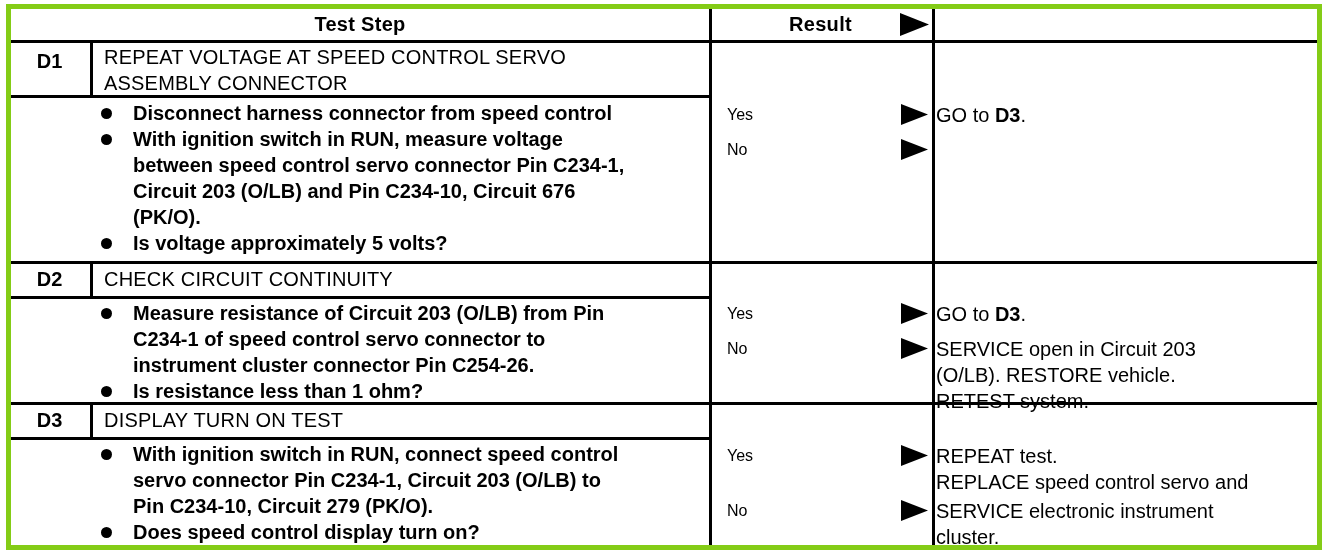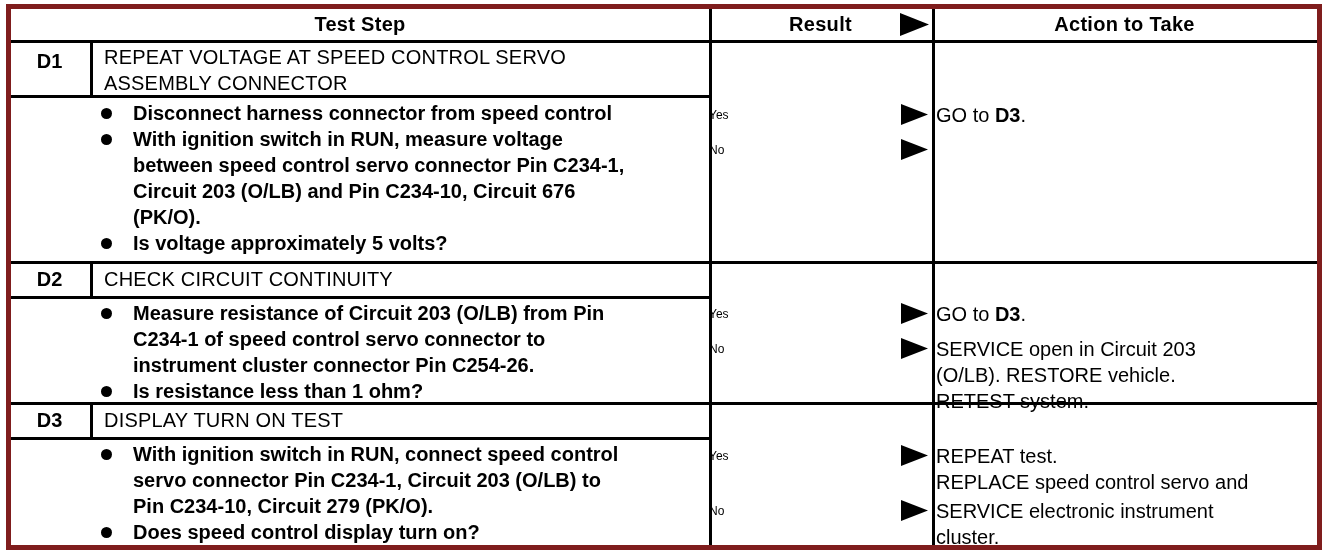--- a/index.html
+++ b/index.html
@@ -2,21 +2,21 @@
 <html><head>
 <meta charset="utf-8">
 <style>
   html,body{margin:0;padding:0;background:#ffffff;}
   .page{
     position:relative;width:1328px;height:556px;background:#ffffff;
     font-family:"Liberation Sans",sans-serif;color:#000;overflow:hidden;
   }
   .ptable{
     position:absolute;left:6px;top:4px;width:1316px;height:546px;
-    border:5px solid #7f1d1d;box-sizing:border-box;overflow:hidden;
+    border:5px solid #84cc16;box-sizing:border-box;overflow:hidden;
   }
   .vline{position:absolute;top:0;bottom:0;width:3px;background:#000;}
   .hline{position:absolute;left:0;right:0;height:3px;background:#000;}
   .seg{position:absolute;background:#000;}
   .hcell{
     position:absolute;top:0;height:31px;line-height:31px;text-align:center;
     font-weight:bold;font-size:20px;letter-spacing:.3px;
   }
   .harrow{
     position:absolute;left:889px;top:4px;width:29px;height:23px;background:#000;
@@ -33,22 +33,22 @@
   .li div{white-space:nowrap;font-weight:bold;}
   .li::before{
     content:"";position:absolute;left:1px;top:8px;width:11px;height:11px;
     border-radius:50%;background:#000;
   }
   .bold{font-weight:bold;}
   .rblock{position:absolute;left:698px;right:0;}
   .rrow{display:flex;margin-bottom:9px;}
   .rrow.tight{margin-bottom:3px;}
   .rlabel{
-    flex:none;width:223px;box-sizing:border-box;padding-left:0;
-    font-size:12px;line-height:26px;position:relative;
+    flex:none;width:223px;box-sizing:border-box;padding-left:18px;
+    font-size:16px;line-height:26px;position:relative;
   }
   .arrow{
     position:absolute;right:4px;top:2px;width:27px;height:21px;background:#000;
     clip-path:polygon(0 0,100% 50%,0 100%);
   }
   .raction{flex:1;padding-left:4px;font-size:20px;line-height:26px;}
   .raction div{white-space:nowrap;}
   .raction .b{font-weight:bold;}
 </style>
 </head>
@@ -67,21 +67,20 @@
     <div class="seg" style="left:0;top:287px;width:698px;height:3px"></div>
     <div class="seg" style="left:0;top:428px;width:698px;height:3px"></div>
 
     <div class="seg" style="left:79px;top:31px;width:3px;height:58px"></div>
     <div class="seg" style="left:79px;top:252px;width:3px;height:38px"></div>
     <div class="seg" style="left:79px;top:393px;width:3px;height:38px"></div>
 
     <div class="hcell" style="left:0;width:698px">Test Step</div>
     <div class="hcell" style="left:698px;width:223px">Result</div>
     <span class="harrow"></span>
-    <div class="hcell" style="left:921px;width:385px">Action to Take</div>
 
     <div class="idcell" style="top:40px">D1</div>
     <div class="titlecell" style="top:35px">
         <div>REPEAT VOLTAGE AT SPEED CONTROL SERVO</div>
         <div>ASSEMBLY CONNECTOR</div>
       </div>
     <div class="bullets" style="top:91px">
       <div class="li">
           <div>Disconnect harness connector from speed control</div>
         </div>

